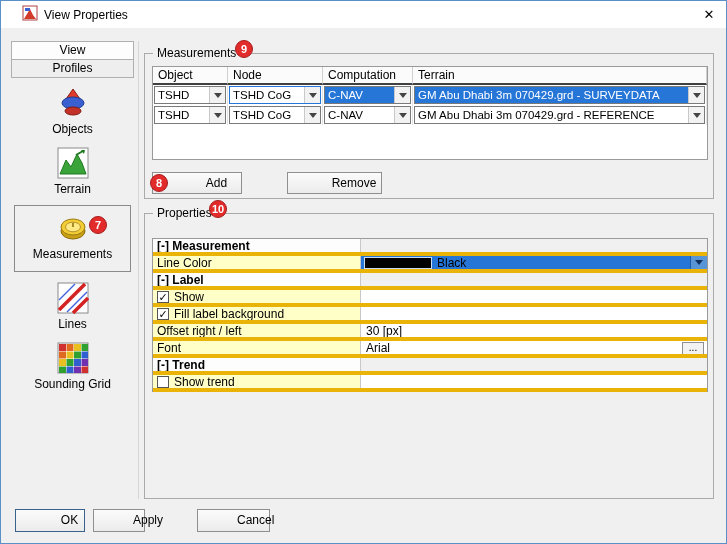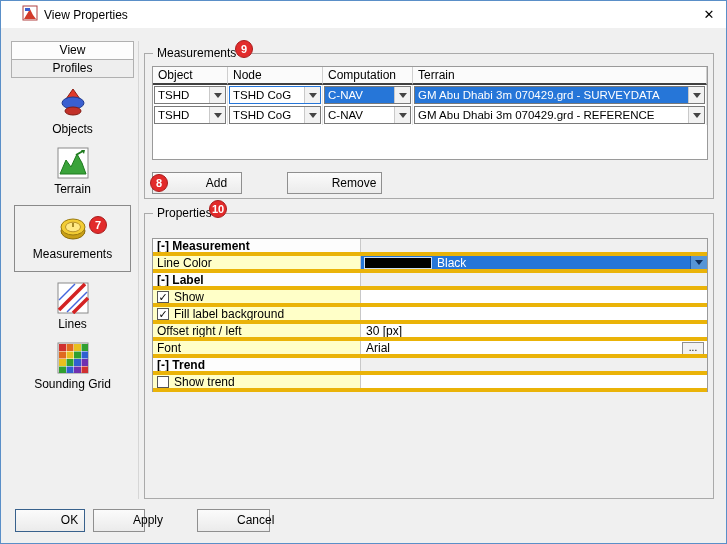--- a/index.html
+++ b/index.html
@@ -46,21 +46,21 @@
   .btn.default { border:1px solid #38618c; }
 
   
   .pgrid { position:absolute; left:7px; top:24px; width:556px; border:1px solid #9a9a9a; border-bottom:none; background:#fff; }
   .prow { display:flex; height:17px; border-bottom:4px solid #eab308; }
   .plabel { width:208px; border-right:1px solid #c8c8c8; padding:1px 4px 0 4px; background:#ffffc8; display:flex; align-items:center; line-height:14px; overflow:hidden; white-space:nowrap; }
   .prow.cat .plabel { background:#fdfdfd; font-weight:bold; }
   .pvalue { flex:1; position:relative; background:#fff; display:flex; align-items:center; padding:0 5px; overflow:hidden; white-space:nowrap; }
   .prow.cat .pvalue { background:#f0f0f0; }
   .cb { width:12px; height:12px; border:1px solid #555; background:#fff; margin-right:5px; font-size:11px; line-height:10px; text-align:center; flex:0 0 auto; }
-  .color-combo { position:absolute; inset:0; background:#2676d8; color:#ffffff; display:flex; align-items:center; }
+  .color-combo { position:absolute; inset:0; background:#2676d8; color:#000000; display:flex; align-items:center; }
   .swatch { width:68px; height:12px; background:#000; border:1px solid #c9dcf5; margin:0 5px 0 3px; flex:0 0 auto; }
   .cc-arrow { margin-left:auto; width:17px; height:100%; display:flex; align-items:center; justify-content:center; background:#5795d6; border-left:1px solid #1d5aa8; }
   .cc-arrow .tri { border-top-color:#10305e; }
   .ellipsis-btn { position:absolute; right:3px; top:1px; width:22px; height:14px; background:#f2f2f2; border:1px solid #8f8f8f; font-size:10px; line-height:10px; text-align:center; }
 </style>
 </head>
 <body>
 
 <div class="window">
 

